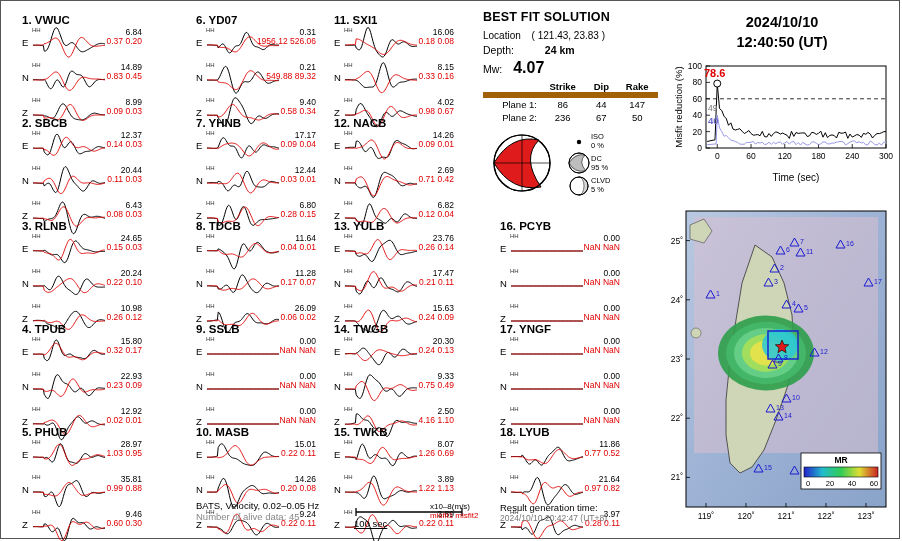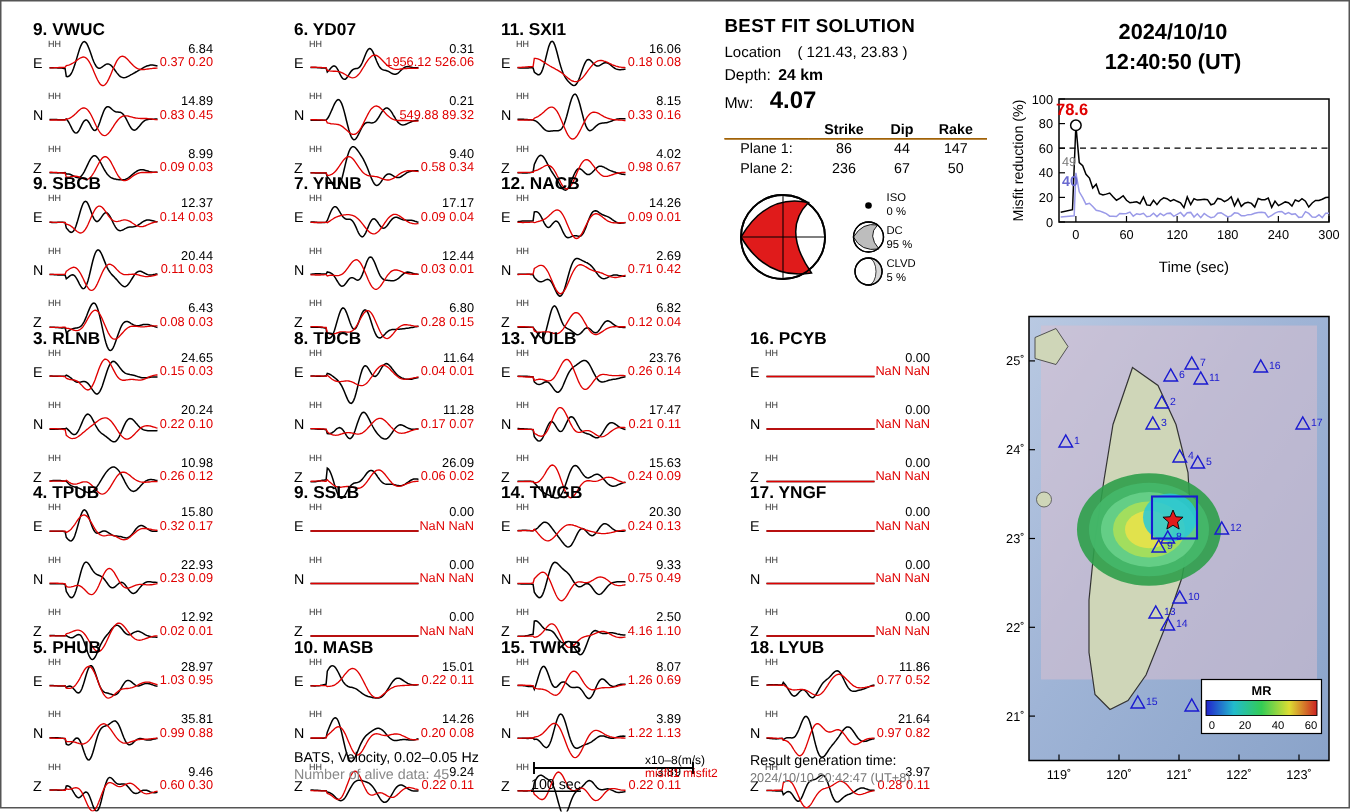--- a/index.html
+++ b/index.html
@@ -24,23 +24,23 @@
 
   
   #bfs{position:absolute;left:483px;top:10px;width:175px;}
   #bfs .hdr{font-size:12.5px;font-weight:bold;letter-spacing:.2px;}
   #bfs .loc{font-size:10px;margin-top:6px;}
   #bfs .depth{font-size:10.5px;margin-top:3px;}
   #bfs .depth b{font-weight:bold;}
   #bfs .mw{font-size:10.5px;margin-top:3px;}
   #bfs .mwval{font-size:16px;font-weight:bold;}
   #planes{margin-top:4px;width:175px;border-collapse:collapse;font-size:9.5px;}
-  #planes th{font-weight:bold;text-align:center;padding:0 2px;border-bottom:1px solid #a16207;}
+  #planes th{font-weight:bold;text-align:center;padding:0 2px;border-bottom:6px solid #a16207;}
   #planes td{text-align:center;padding:1px 2px;}
-  #planes td.lbl{text-align:center;}
+  #planes td.lbl{text-align:right;}
   .bb-wrap{position:relative;margin-top:8px;height:62px;}
   .pct{font-size:7.5px;}
   .pct .nm{font-size:7.5px;}
   
   #misfit{position:absolute;left:672px;top:60px;width:218px;height:128px;}
   #datehdr{position:absolute;left:672px;top:12px;width:220px;text-align:center;font-size:14.5px;font-weight:bold;line-height:20px;}
   
   #map{position:absolute;left:660px;top:205px;width:232px;height:322px;}
   
   #footer-left{position:absolute;left:196px;top:500px;font-size:9.5px;}
@@ -52,21 +52,21 @@
   #gen{position:absolute;left:500px;top:502px;font-size:9.5px;}
   #gen .grey{color:#777;font-size:8.5px;}
 </style>
 </head>
 <body>
 
 <div id="frame"></div>
 
 <div id="stations-area">
     <div class="stacol" style="left: 22px; top: 14px;">
-      <div class="sta-title">9.  VWUC</div>
+      <div class="sta-title">1.  VWUC</div>
       <div class="trace-row">
         <div class="comp">E</div>
         <div class="hh">HH</div>
         <svg width="72" height="30" class="wave" style="position: absolute; left: 11px; top: 3px;">
           <path d="M0.0,15.2 L0.8,15.2 L1.6,15.2 L2.4,15.2 L3.2,15.2 L4.0,15.2 L4.8,15.2 L5.6,15.3 L6.4,15.3 L7.2,15.4 L8.0,15.4 L8.8,15.5 L9.6,15.6 L10.4,15.7 L11.2,20.9 L12.0,21.1 L12.8,20.9 L13.6,20.3 L14.4,19.2 L15.2,17.7 L16.0,15.7 L16.8,13.4 L17.6,10.8 L18.4,8.1 L19.2,5.4 L20.0,2.9 L20.8,0.7 L21.6,-0.9 L22.4,-1.9 L23.2,-2.3 L24.0,-1.9 L24.8,-1.0 L25.6,0.6 L26.4,2.5 L27.2,4.7 L28.0,7.0 L28.8,9.3 L29.6,11.3 L30.4,13.0 L31.2,14.3 L32.0,15.1 L32.8,15.5 L33.6,15.5 L34.4,15.1 L35.2,14.6 L36.0,14.0 L36.8,13.4 L37.6,12.9 L38.4,12.6 L39.2,12.6 L40.0,12.9 L40.8,13.4 L41.6,14.2 L42.4,15.1 L43.2,16.2 L44.0,17.3 L44.8,18.4 L45.6,19.4 L46.4,20.3 L47.2,21.0 L48.0,21.4 L48.8,21.7 L49.6,21.8 L50.4,21.7 L51.2,21.5 L52.0,21.1 L52.8,20.7 L53.6,20.3 L54.4,19.8 L55.2,19.4 L56.0,18.9 L56.8,18.5 L57.6,18.0 L58.4,17.6 L59.2,17.1 L60.0,16.6 L60.8,16.2 L61.6,15.7 L62.4,15.2 L63.2,14.8 L64.0,14.4 L64.8,14.0 L65.6,13.8 L66.4,13.6 L67.2,13.4 L68.0,13.4 L68.8,13.4 L69.6,13.5 L70.4,13.6 L71.2,13.8 L72.0,14.0" fill="none" stroke="#000" stroke-width="1"></path>
           <path d="M0.0,15.2 L0.8,15.2 L1.6,15.2 L2.4,15.2 L3.2,15.1 L4.0,15.1 L4.8,15.1 L5.6,15.1 L6.4,15.0 L7.2,15.0 L8.0,15.0 L8.8,15.0 L9.6,14.9 L10.4,14.9 L11.2,13.8 L12.0,13.6 L12.8,13.4 L13.6,13.1 L14.4,12.7 L15.2,12.3 L16.0,11.8 L16.8,11.3 L17.6,10.7 L18.4,10.1 L19.2,9.5 L20.0,9.0 L20.8,8.5 L21.6,8.2 L22.4,8.0 L23.2,8.1 L24.0,8.4 L24.8,9.0 L25.6,9.9 L26.4,11.1 L27.2,12.5 L28.0,14.1 L28.8,15.9 L29.6,17.8 L30.4,19.7 L31.2,21.5 L32.0,23.2 L32.8,24.6 L33.6,25.8 L34.4,26.6 L35.2,27.0 L36.0,27.1 L36.8,26.7 L37.6,25.9 L38.4,24.7 L39.2,23.3 L40.0,21.6 L40.8,19.8 L41.6,17.9 L42.4,15.9 L43.2,14.1 L44.0,12.4 L44.8,10.8 L45.6,9.6 L46.4,8.6 L47.2,7.9 L48.0,7.6 L48.8,7.5 L49.6,7.7 L50.4,8.1 L51.2,8.8 L52.0,9.5 L52.8,10.4 L53.6,11.3 L54.4,12.2 L55.2,13.0 L56.0,13.8 L56.8,14.5 L57.6,15.1 L58.4,15.6 L59.2,15.9 L60.0,16.1 L60.8,16.3 L61.6,16.3 L62.4,16.3 L63.2,16.3 L64.0,16.2 L64.8,16.1 L65.6,16.0 L66.4,15.9 L67.2,15.8 L68.0,15.7 L68.8,15.6 L69.6,15.5 L70.4,15.5 L71.2,15.4 L72.0,15.4" fill="none" stroke="#e00000" stroke-width="0.9"></path>
         </svg>
         <div class="amp">6.84</div>
         <div class="mis"><span>0.37</span> <span>0.20</span></div>
       </div>
@@ -85,21 +85,21 @@
         <div class="hh">HH</div>
         <svg width="72" height="30" class="wave" style="position: absolute; left: 11px; top: 3px;">
           <path d="M0.0,15.1 L0.8,15.1 L1.6,15.1 L2.4,15.2 L3.2,15.2 L4.0,15.2 L4.8,15.2 L5.6,15.3 L6.4,15.2 L7.2,15.2 L8.0,15.2 L8.8,15.2 L9.6,15.2 L10.4,15.1 L11.2,16.0 L12.0,16.0 L12.8,16.0 L13.6,16.2 L14.4,16.5 L15.2,16.9 L16.0,17.3 L16.8,17.8 L17.6,18.2 L18.4,18.4 L19.2,18.5 L20.0,18.3 L20.8,17.8 L21.6,16.9 L22.4,15.8 L23.2,14.4 L24.0,12.8 L24.8,11.1 L25.6,9.4 L26.4,7.7 L27.2,6.3 L28.0,5.1 L28.8,4.3 L29.6,3.9 L30.4,3.9 L31.2,4.3 L32.0,5.1 L32.8,6.2 L33.6,7.5 L34.4,9.0 L35.2,10.6 L36.0,12.1 L36.8,13.5 L37.6,14.8 L38.4,16.0 L39.2,16.9 L40.0,17.7 L40.8,18.3 L41.6,18.7 L42.4,19.0 L43.2,19.3 L44.0,19.4 L44.8,19.6 L45.6,19.7 L46.4,19.8 L47.2,19.9 L48.0,19.9 L48.8,19.9 L49.6,19.8 L50.4,19.6 L51.2,19.3 L52.0,18.9 L52.8,18.4 L53.6,17.8 L54.4,17.1 L55.2,16.4 L56.0,15.7 L56.8,15.1 L57.6,14.5 L58.4,14.0 L59.2,13.6 L60.0,13.3 L60.8,13.2 L61.6,13.1 L62.4,13.2 L63.2,13.4 L64.0,13.6 L64.8,13.8 L65.6,14.0 L66.4,14.3 L67.2,14.5 L68.0,14.6 L68.8,14.8 L69.6,14.9 L70.4,14.9 L71.2,14.9 L72.0,14.9" fill="none" stroke="#000" stroke-width="1"></path>
           <path d="M0.0,14.8 L0.8,14.8 L1.6,14.8 L2.4,14.9 L3.2,14.9 L4.0,15.0 L4.8,15.0 L5.6,15.1 L6.4,15.1 L7.2,15.2 L8.0,15.2 L8.8,15.3 L9.6,15.3 L10.4,15.3 L11.2,18.1 L12.0,18.1 L12.8,18.1 L13.6,18.0 L14.4,17.8 L15.2,17.7 L16.0,17.5 L16.8,17.5 L17.6,17.5 L18.4,17.6 L19.2,17.8 L20.0,18.1 L20.8,18.5 L21.6,18.8 L22.4,19.1 L23.2,19.4 L24.0,19.6 L24.8,19.6 L25.6,19.4 L26.4,19.0 L27.2,18.3 L28.0,17.4 L28.8,16.3 L29.6,15.0 L30.4,13.6 L31.2,12.0 L32.0,10.5 L32.8,9.0 L33.6,7.6 L34.4,6.4 L35.2,5.4 L36.0,4.8 L36.8,4.5 L37.6,4.5 L38.4,4.9 L39.2,5.6 L40.0,6.6 L40.8,7.8 L41.6,9.3 L42.4,10.8 L43.2,12.4 L44.0,14.0 L44.8,15.5 L45.6,16.9 L46.4,18.0 L47.2,19.0 L48.0,19.7 L48.8,20.2 L49.6,20.4 L50.4,20.4 L51.2,20.2 L52.0,19.9 L52.8,19.4 L53.6,18.9 L54.4,18.3 L55.2,17.7 L56.0,17.1 L56.8,16.6 L57.6,16.2 L58.4,15.8 L59.2,15.5 L60.0,15.3 L60.8,15.1 L61.6,15.0 L62.4,15.0 L63.2,15.0 L64.0,15.0 L64.8,15.0 L65.6,15.0 L66.4,15.0 L67.2,15.0 L68.0,15.0 L68.8,14.9 L69.6,14.9 L70.4,14.8 L71.2,14.8 L72.0,14.7" fill="none" stroke="#e00000" stroke-width="0.9"></path>
         </svg>
         <div class="amp">8.99</div>
         <div class="mis"><span>0.09</span> <span>0.03</span></div>
       </div>
     </div>
     <div class="stacol" style="left: 22px; top: 117px;">
-      <div class="sta-title">9.  SBCB</div>
+      <div class="sta-title">2.  SBCB</div>
       <div class="trace-row">
         <div class="comp">E</div>
         <div class="hh">HH</div>
         <svg width="72" height="30" class="wave" style="position: absolute; left: 11px; top: 3px;">
           <path d="M0.0,15.2 L0.8,15.2 L1.6,15.3 L2.4,15.3 L3.2,15.3 L4.0,15.3 L4.8,15.3 L5.6,15.2 L6.4,15.2 L7.2,15.2 L8.0,15.2 L8.8,15.2 L9.6,15.3 L10.4,15.4 L11.2,18.9 L12.0,19.9 L12.8,20.8 L13.6,21.5 L14.4,21.9 L15.2,21.7 L16.0,21.0 L16.8,19.7 L17.6,17.8 L18.4,15.4 L19.2,12.7 L20.0,9.8 L20.8,7.0 L21.6,4.6 L22.4,2.7 L23.2,1.6 L24.0,1.2 L24.8,1.6 L25.6,2.8 L26.4,4.6 L27.2,6.7 L28.0,8.9 L28.8,11.0 L29.6,12.7 L30.4,13.9 L31.2,14.6 L32.0,14.6 L32.8,14.1 L33.6,13.2 L34.4,12.1 L35.2,10.9 L36.0,9.8 L36.8,9.1 L37.6,8.7 L38.4,8.9 L39.2,9.6 L40.0,10.7 L40.8,12.1 L41.6,13.7 L42.4,15.4 L43.2,17.0 L44.0,18.4 L44.8,19.5 L45.6,20.3 L46.4,20.7 L47.2,20.8 L48.0,20.6 L48.8,20.3 L49.6,19.9 L50.4,19.4 L51.2,19.1 L52.0,18.7 L52.8,18.5 L53.6,18.4 L54.4,18.3 L55.2,18.3 L56.0,18.2 L56.8,18.0 L57.6,17.8 L58.4,17.4 L59.2,17.0 L60.0,16.5 L60.8,15.9 L61.6,15.3 L62.4,14.8 L63.2,14.3 L64.0,14.0 L64.8,13.7 L65.6,13.6 L66.4,13.7 L67.2,13.8 L68.0,14.0 L68.8,14.2 L69.6,14.4 L70.4,14.6 L71.2,14.8 L72.0,14.9" fill="none" stroke="#000" stroke-width="1"></path>
           <path d="M0.0,15.1 L0.8,15.1 L1.6,15.1 L2.4,15.2 L3.2,15.2 L4.0,15.2 L4.8,15.2 L5.6,15.2 L6.4,15.2 L7.2,15.2 L8.0,15.2 L8.8,15.2 L9.6,15.2 L10.4,15.2 L11.2,16.5 L12.0,16.6 L12.8,16.9 L13.6,17.2 L14.4,17.8 L15.2,18.4 L16.0,19.1 L16.8,19.9 L17.6,20.6 L18.4,21.3 L19.2,21.8 L20.0,22.2 L20.8,22.3 L21.6,22.1 L22.4,21.7 L23.2,20.9 L24.0,19.8 L24.8,18.4 L25.6,16.8 L26.4,15.0 L27.2,13.2 L28.0,11.3 L28.8,9.6 L29.6,8.0 L30.4,6.6 L31.2,5.5 L32.0,4.8 L32.8,4.4 L33.6,4.4 L34.4,4.7 L35.2,5.3 L36.0,6.2 L36.8,7.2 L37.6,8.3 L38.4,9.5 L39.2,10.7 L40.0,11.8 L40.8,12.7 L41.6,13.5 L42.4,14.0 L43.2,14.4 L44.0,14.6 L44.8,14.7 L45.6,14.6 L46.4,14.4 L47.2,14.2 L48.0,13.9 L48.8,13.8 L49.6,13.6 L50.4,13.6 L51.2,13.7 L52.0,13.9 L52.8,14.2 L53.6,14.6 L54.4,15.1 L55.2,15.7 L56.0,16.2 L56.8,16.7 L57.6,17.2 L58.4,17.6 L59.2,17.8 L60.0,18.0 L60.8,18.1 L61.6,18.1 L62.4,18.0 L63.2,17.7 L64.0,17.5 L64.8,17.1 L65.6,16.8 L66.4,16.4 L67.2,16.1 L68.0,15.8 L68.8,15.5 L69.6,15.2 L70.4,15.0 L71.2,14.9 L72.0,14.8" fill="none" stroke="#e00000" stroke-width="0.9"></path>
         </svg>
         <div class="amp">12.37</div>
         <div class="mis"><span>0.14</span> <span>0.03</span></div>
       </div>
@@ -655,21 +655,21 @@
   </div>
 
 <div id="bfs">
   <div class="hdr">BEST FIT SOLUTION</div>
   <div class="loc">
     <span>Location</span>
     <span style="margin-left:8px">( 121.43,  23.83 )</span>
   </div>
   <div class="depth">
     <span>Depth:</span>
-    <b style="margin-left:2px">24 km</b>
+    <b style="margin-left:28px">24 km</b>
   </div>
   <div class="mw">
     <span>Mw:</span>
     <span class="mwval" style="margin-left:8px">4.07</span>
   </div>
   <table id="planes">
     <thead>
       <tr>
         <th style="width:52px"></th>
         <th>Strike</th>

